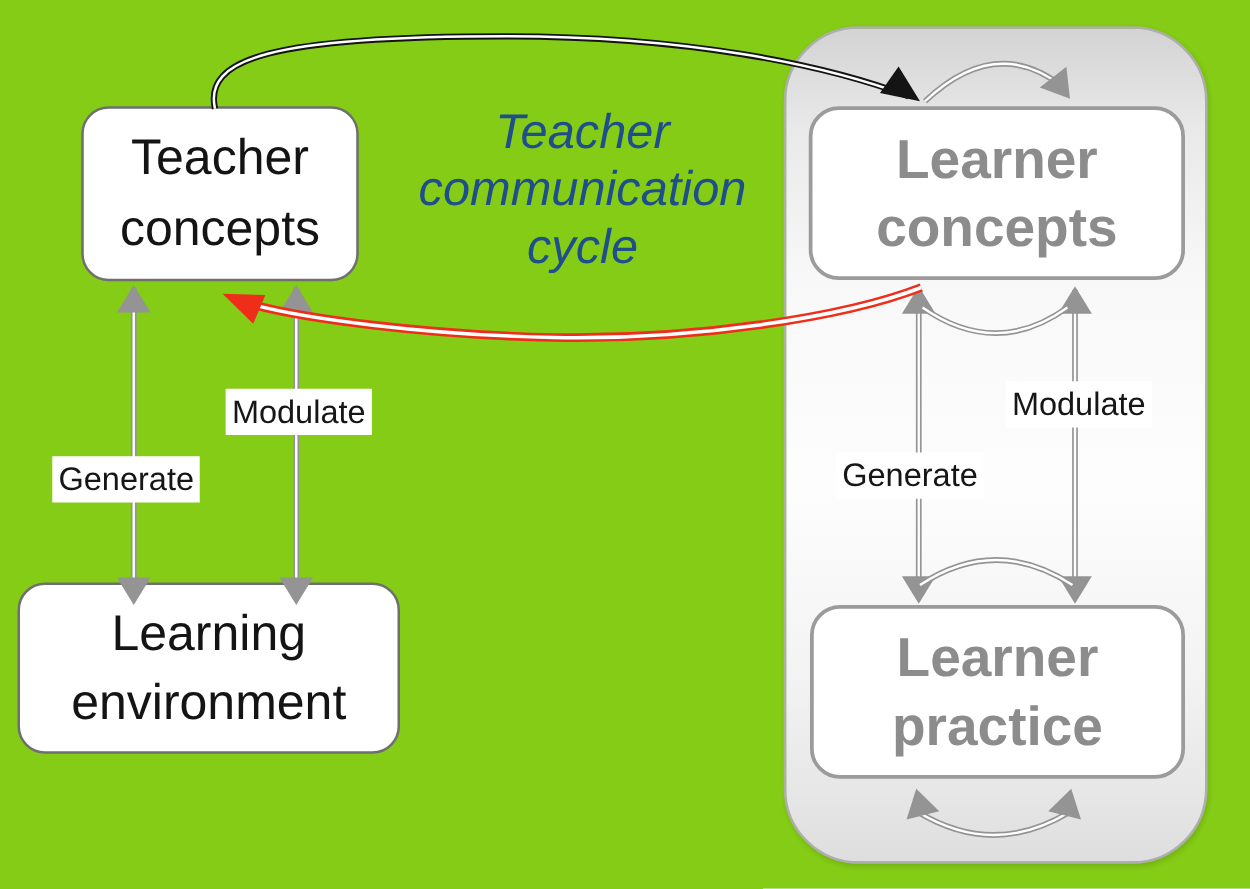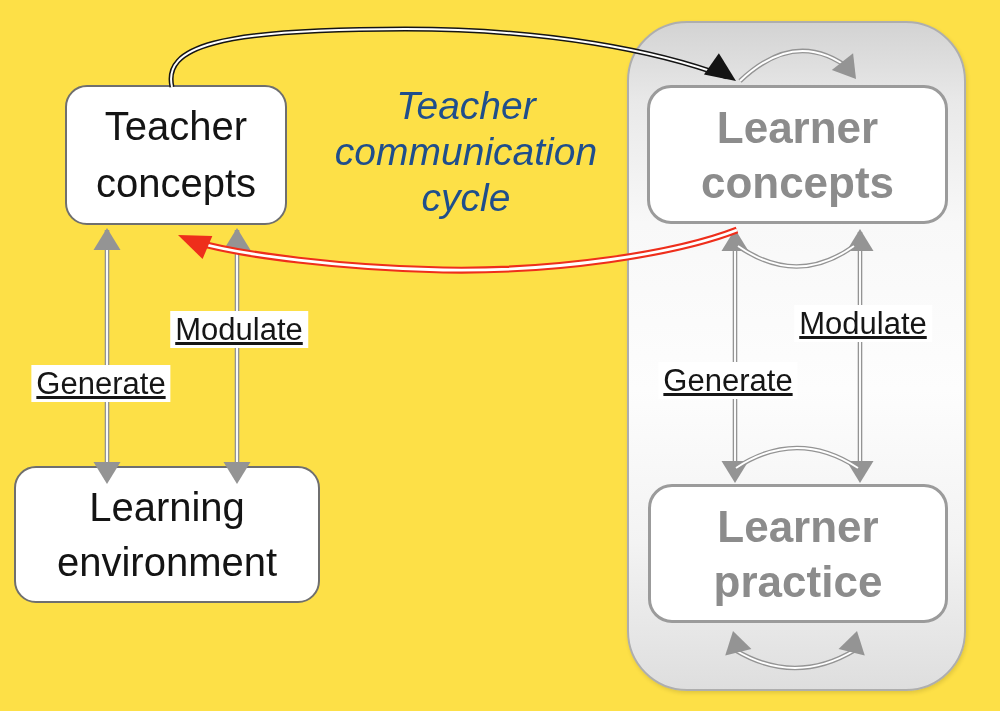--- a/index.html
+++ b/index.html
@@ -1,17 +1,17 @@
 <!DOCTYPE html>
 <html><head>
 <meta charset="utf-8">
 <style>
   html,body{margin:0;padding:0;background:#fff;}
   .canvas{
-    position:relative;width:1000px;height:711px;background:#fde047;overflow:hidden;
+    position:relative;width:1000px;height:711px;background:#84cc16;overflow:hidden;
     font-family:"Liberation Sans", sans-serif;
   }
   .learner-container{
     position:absolute;left:627px;top:21px;width:339px;height:670px;
     border-radius:60px;border:2px solid #aeaeae;box-sizing:border-box;
     background:linear-gradient(180deg,#d3d3d3 0%,#e9e9e9 12%,#f8f8f8 30%,#fdfdfd 55%,#f3f3f3 78%,#e6e6e6 92%,#dedede 100%);
     box-shadow:1px 2px 4px rgba(0,0,0,0.12);
   }
   .node{
     position:absolute;background:#fff;box-sizing:border-box;
@@ -28,21 +28,21 @@
   }
   .node--learner{
     border:3px solid #9b9b9b;border-radius:24px;
     font-weight:700;font-size:44px;line-height:55px;color:#8c8c8c;align-items:center;
   }
   .node--learner-concepts{left:647px;top:85px;width:301px;height:139px;}
   .node--learner-practice{left:648px;top:484px;width:300px;height:139px;}
   .arrows{position:absolute;left:0;top:0;width:1000px;height:711px;pointer-events:none;}
   .edge-label{
     position:absolute;transform:translateX(-50%);background:#ffffff;
-    padding:0 5px;font-size:31px;line-height:37px;color:#161616;white-space:nowrap;text-decoration:underline;
+    padding:0 5px;font-size:26px;line-height:37px;color:#161616;white-space:nowrap;
   }
   .edge-label--generate-teacher{left:101px;top:365px;}
   .edge-label--modulate-teacher{left:239px;top:311px;}
   .edge-label--generate-learner{left:728px;top:362px;}
   .edge-label--modulate-learner{left:863px;top:305px;}
   .cycle-annotation{
     position:absolute;left:466px;top:83px;transform:translateX(-50%);
     width:340px;text-align:center;font-size:39px;line-height:46px;
     font-style:italic;color:#1f4e8c;white-space:pre-line;
   }

